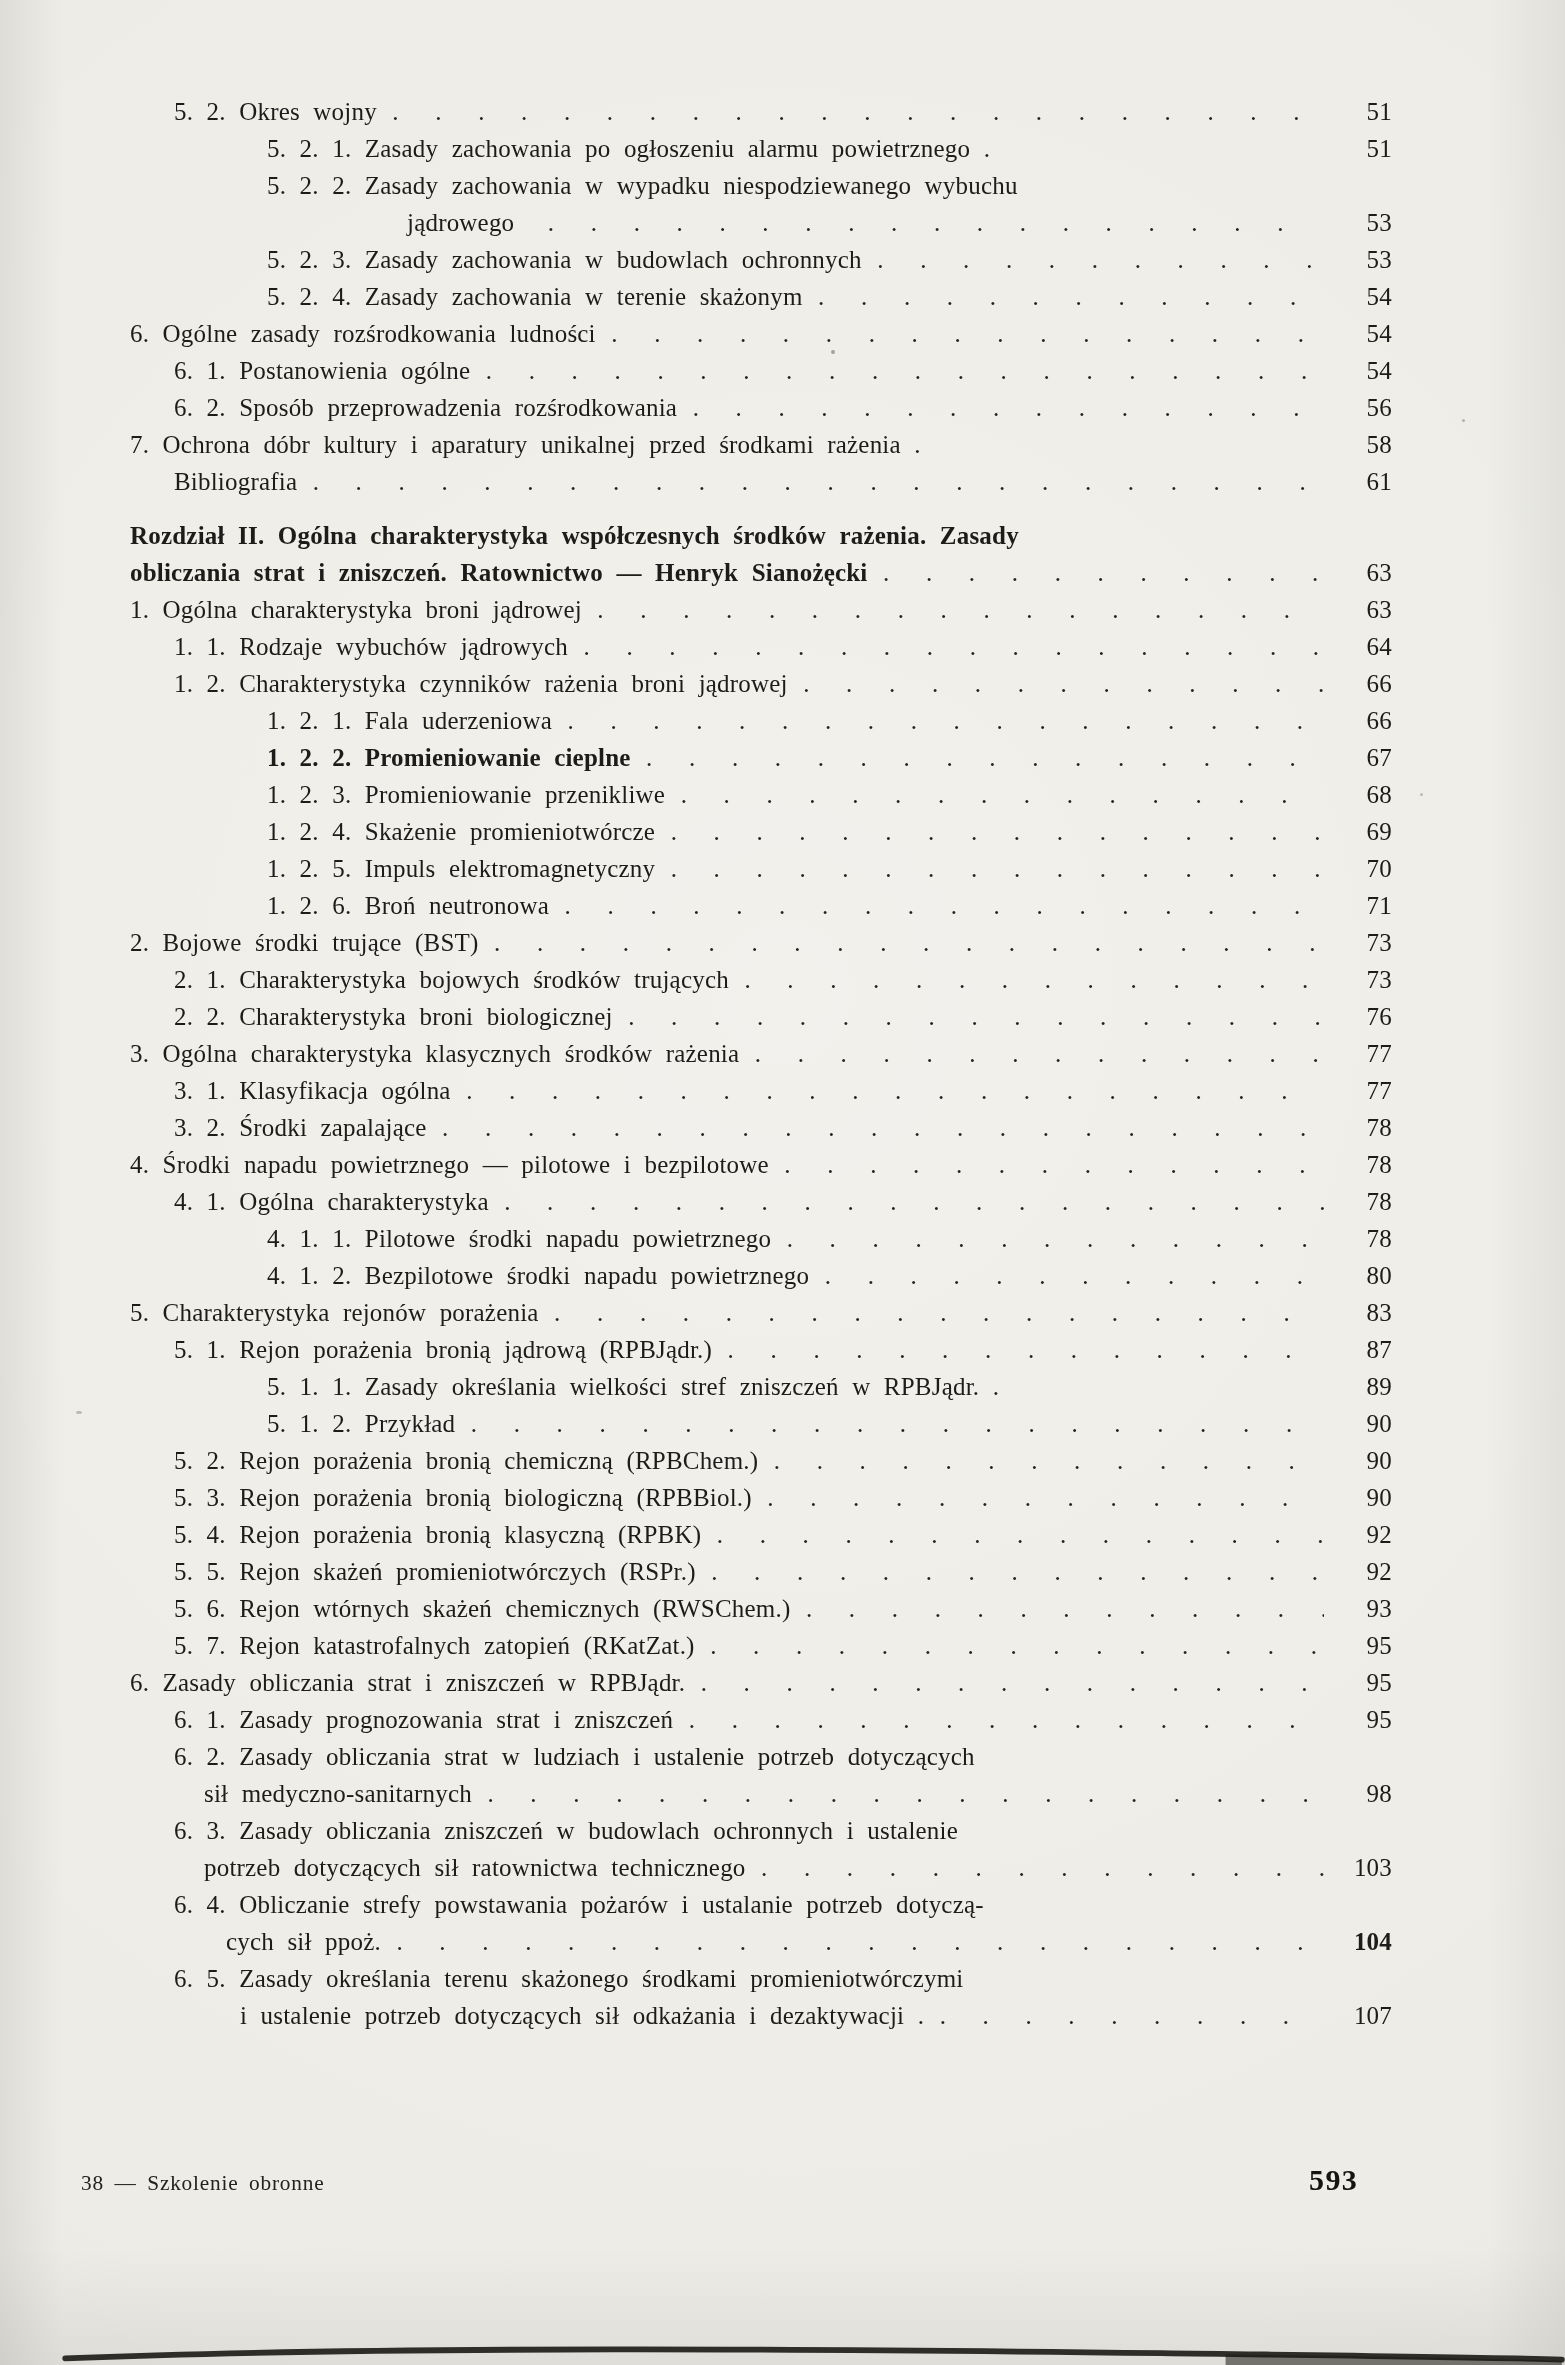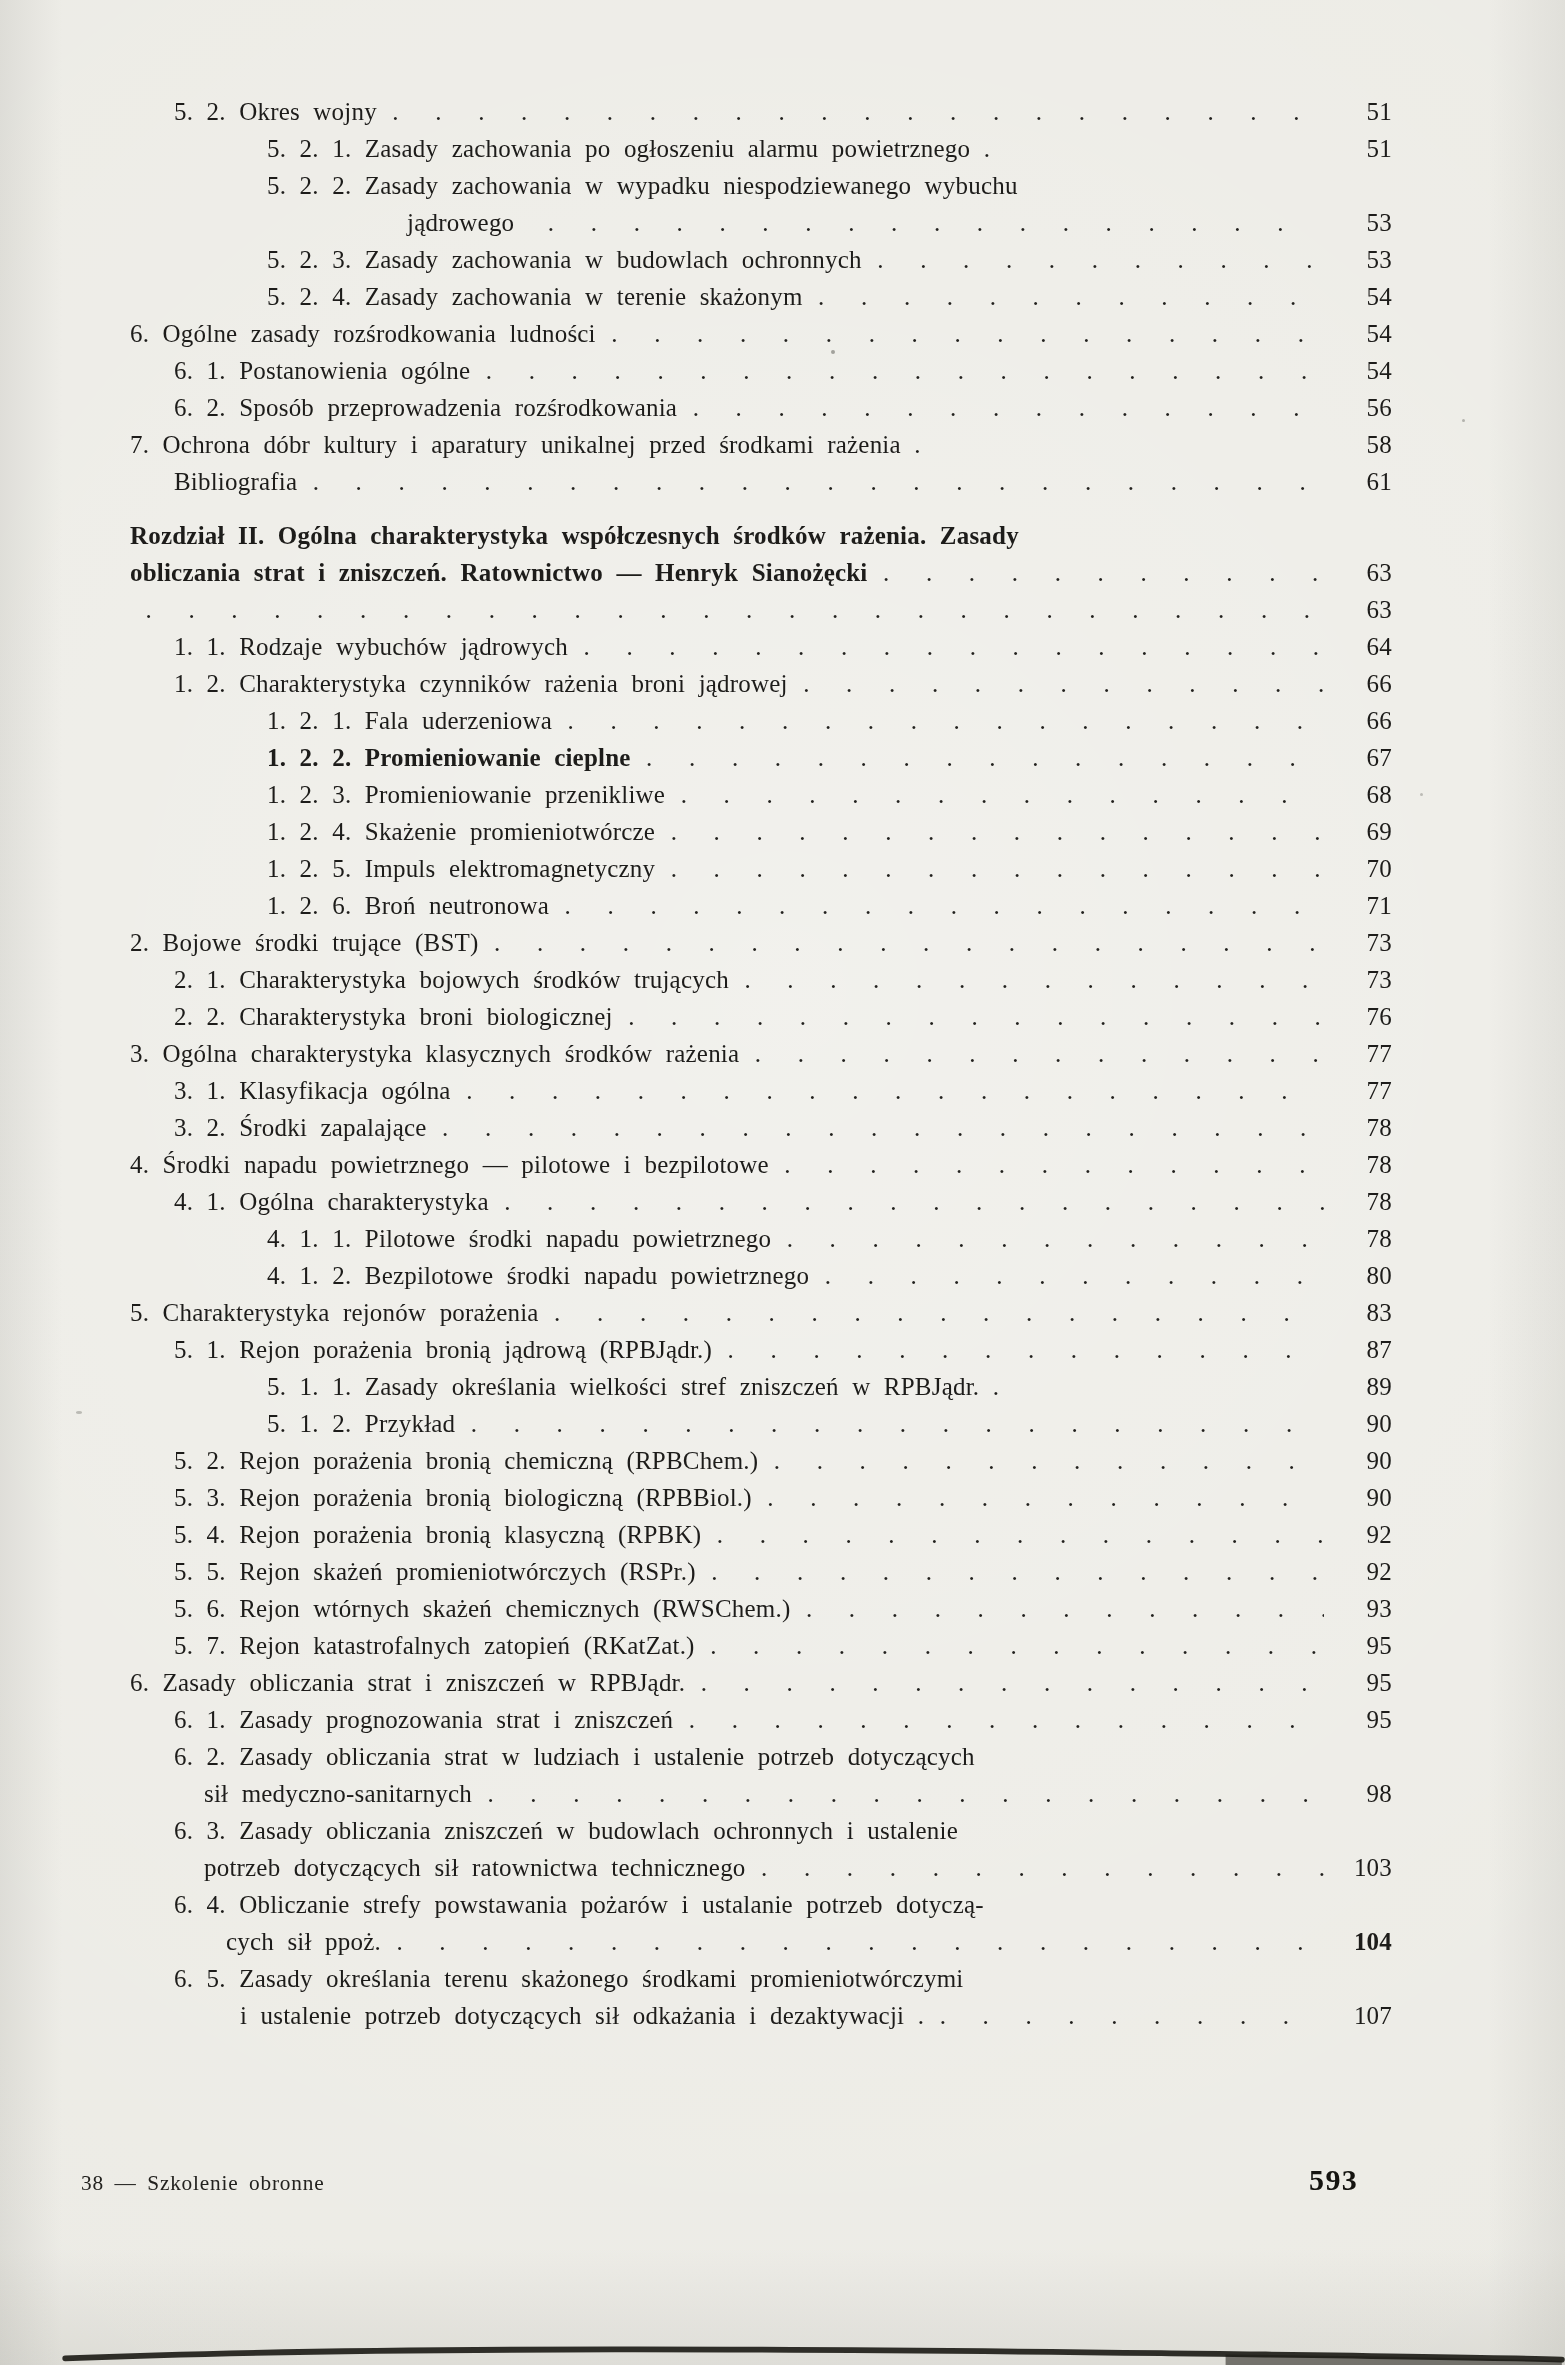--- a/index.html
+++ b/index.html
@@ -117,20 +117,21 @@
     </div>
     <div class="row ind-0 bold gap">
       <span class="txt">Rozdział II. Ogólna charakterystyka współczesnych środków rażenia. Zasady</span>
     </div>
     <div class="row ind-0 bold">
       <span class="txt">obliczania strat i zniszczeń. Ratownictwo — Henryk Sianożęcki</span>
       <span class="dots"></span>
       <span class="pg">63</span>
     </div>
     <div class="row ind-0">
+      <span class="txt">1. Ogólna charakterystyka broni jądrowej</span>
       <span class="dots"></span>
       <span class="pg">63</span>
     </div>
     <div class="row ind-1">
       <span class="txt">1. 1. Rodzaje wybuchów jądrowych</span>
       <span class="dots"></span>
       <span class="pg">64</span>
     </div>
     <div class="row ind-1">
       <span class="txt">1. 2. Charakterystyka czynników rażenia broni jądrowej</span>

